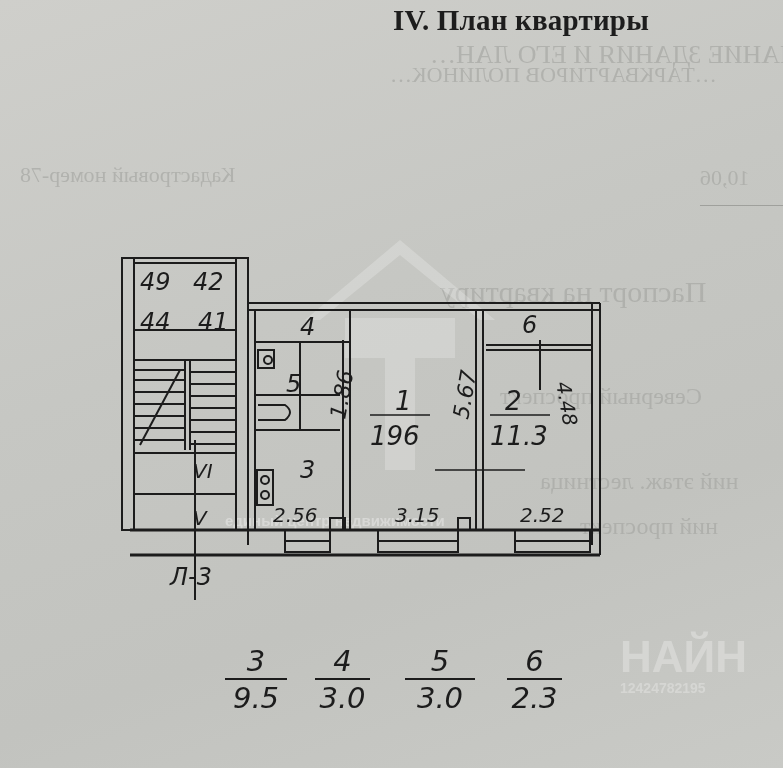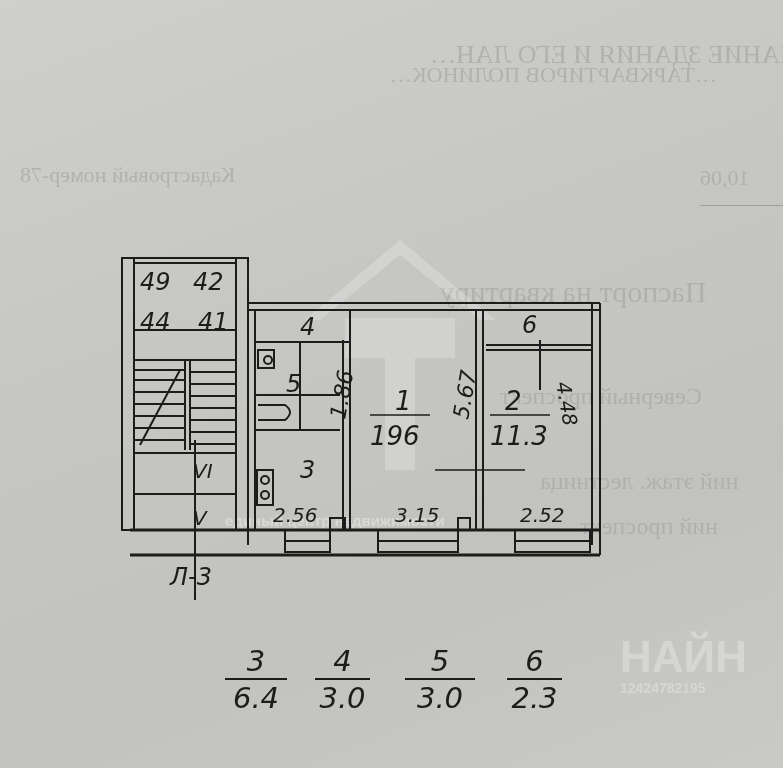--- a/index.html
+++ b/index.html
@@ -43,20 +43,21 @@
   <div class="bleed" style="left:390px; top:62px; font-size:22px;">…ТАРКВАРТИРОВ ПОЛИНОК…</div>
   <div class="bleed" style="left:20px; top:162px; font-size:22px;">Кадастровый номер-78</div>
   <div class="bleed" style="left:700px; top:165px; font-size:22px;">10,06</div>
   <div class="bleed" style="left:440px; top:275px; font-size:30px;">Паспорт на квартиру</div>
   <div class="bleed" style="left:500px; top:383px; font-size:24px;">Северный проспект</div>
   <div class="bleed" style="left:540px; top:468px; font-size:24px;">ний этаж. лестница</div>
   <div class="bleed" style="left:580px; top:513px; font-size:24px;">ний проспект</div>
 
   <div style="position:absolute; left:700px; top:205px; width:83px; height:1px; background:#9fa09c;"></div>
 
+  <div class="title">IV. План квартиры</div>
 
   <div class="watermark" style="left:225px; top:512px; font-size:15px; color:rgba(255,255,255,0.35);">единый центр недвижимости</div>
   <div class="watermark" style="left:620px; top:632px; font-size:44px;">НАЙН</div>
   <div class="watermark" style="left:620px; top:680px; font-size:14px;">12424782195</div>
 
   <svg class="plan" viewBox="0 0 783 768">
 
     <g opacity="0.22" fill="#ffffff">
       <polygon points="400,240 305,320 320,320 400,255 480,320 495,320"></polygon>
       <rect x="345" y="318" width="110" height="40"></rect>
@@ -164,21 +165,21 @@
       <text x="490" y="445" font-size="26">11.3</text>
       <text x="0" y="0" font-size="20" transform="translate(556,383) rotate(80)">4.48</text>
       <text x="520" y="522" font-size="20">2.52</text>
     </g>
   </svg>
 
   <div class="legend">
     <div class="frac" style="left:225px; width:62px;">
       <span class="num">3</span>
       <span class="bar"></span>
-      <span class="den">6.4</span>
+      <span class="den">9.5</span>
     </div>
     <div class="frac" style="left:315px; width:55px;">
       <span class="num">4</span>
       <span class="bar"></span>
       <span class="den">3.0</span>
     </div>
     <div class="frac" style="left:405px; width:70px;">
       <span class="num">5</span>
       <span class="bar"></span>
       <span class="den">3.0</span>

